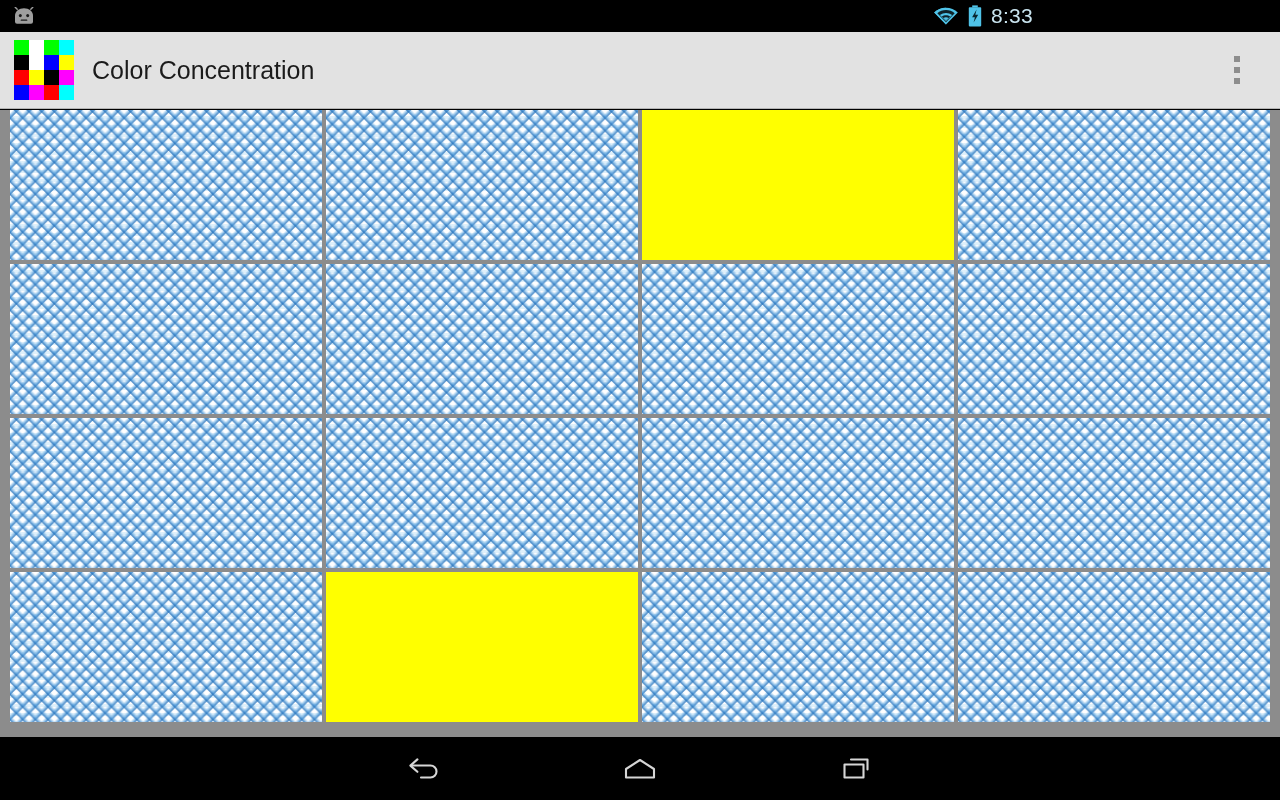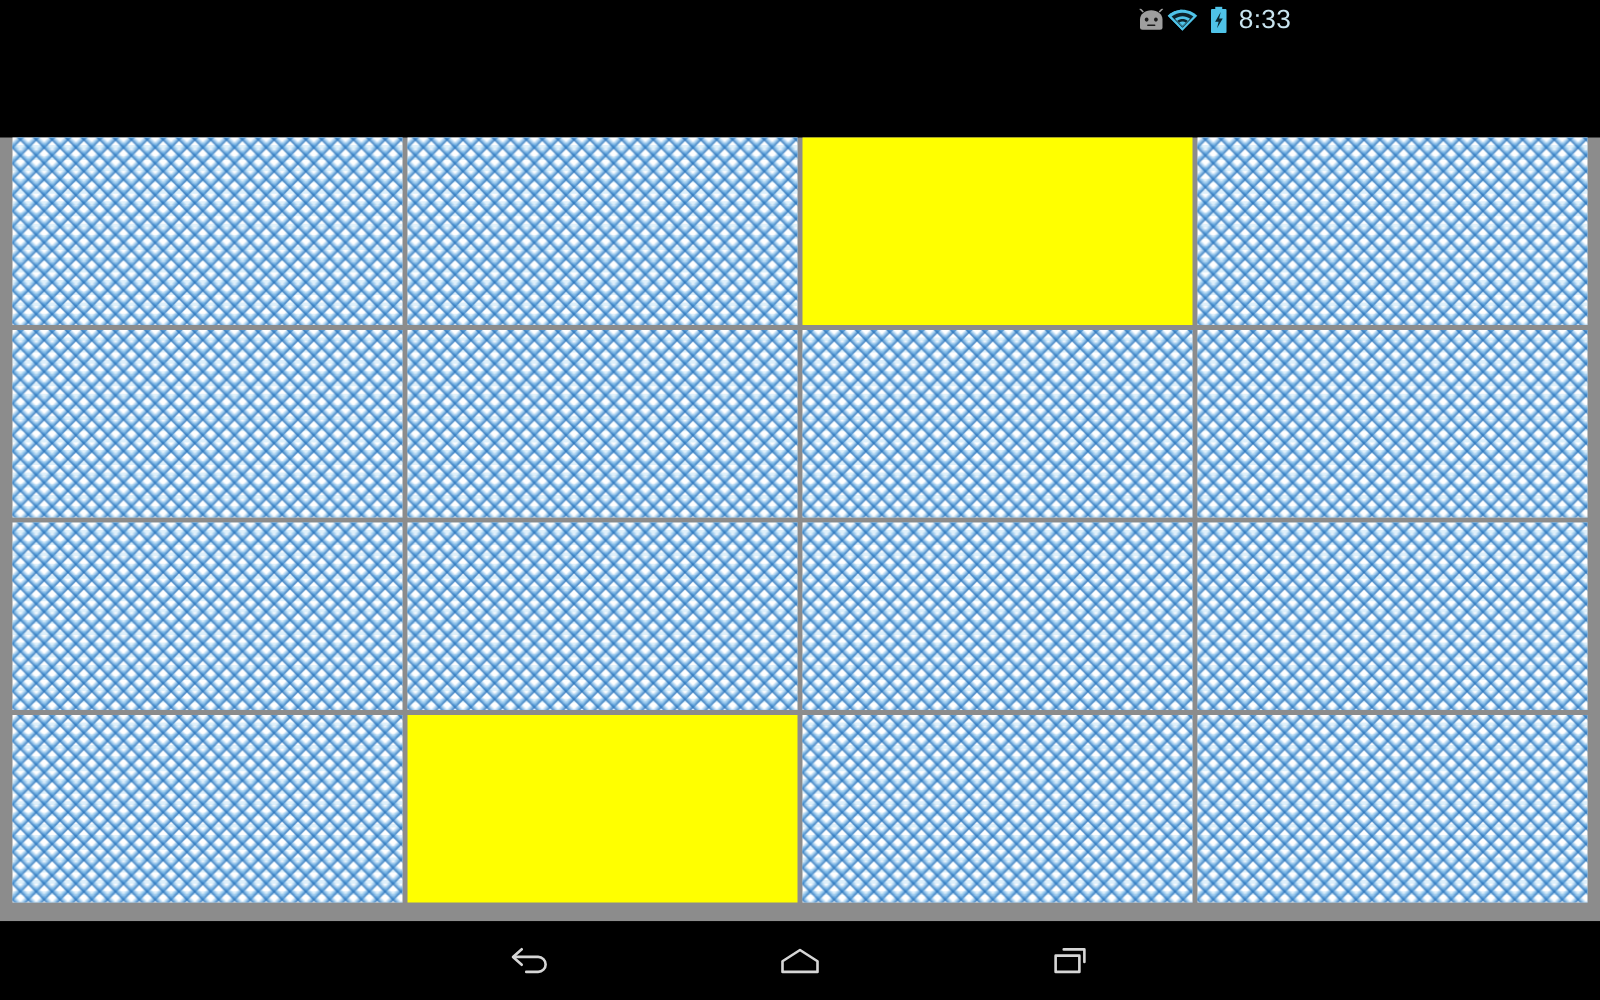--- a/index.html
+++ b/index.html
@@ -23,21 +23,21 @@
   }
 
   
   #status-bar {
     position: absolute;
     left: 0; top: 0;
     width: 1043px; height: 32px;
     background: #000000;
     display: flex;
     align-items: center;
-    justify-content: flex-end;
+    justify-content: space-between;
     box-sizing: border-box;
     padding: 0 10px 0 12px;
   }
   .status-left {
     display: flex;
     align-items: center;
     gap: 8px;
   }
   .status-right {
     display: flex;
@@ -208,20 +208,46 @@
           <rect x="4.2" y="0.4" width="5.6" height="2" fill="#4fc3e8"></rect>
           <rect x="0.8" y="2.2" width="12.4" height="19.2" rx="0.8" fill="#4fc3e8"></rect>
           <path d="M8.6 4.6 4.1 12.3h2.8l-1.3 5.3 4.6-7.9H7.3z" fill="#0a2730"></path>
         </svg>
       </span>
 
       <span id="status-clock">8:33</span>
     </div>
   </div>
 
+  <div id="action-bar">
+    <div id="app-icon">
+        <i style="background: rgb(0, 255, 0);"></i>
+        <i style="background: rgb(255, 255, 255);"></i>
+        <i style="background: rgb(0, 255, 0);"></i>
+        <i style="background: rgb(0, 255, 255);"></i>
+        <i style="background: rgb(0, 0, 0);"></i>
+        <i style="background: rgb(255, 255, 255);"></i>
+        <i style="background: rgb(0, 0, 255);"></i>
+        <i style="background: rgb(255, 255, 0);"></i>
+        <i style="background: rgb(255, 0, 0);"></i>
+        <i style="background: rgb(255, 255, 0);"></i>
+        <i style="background: rgb(0, 0, 0);"></i>
+        <i style="background: rgb(255, 0, 255);"></i>
+        <i style="background: rgb(0, 0, 255);"></i>
+        <i style="background: rgb(255, 0, 255);"></i>
+        <i style="background: rgb(255, 0, 0);"></i>
+        <i style="background: rgb(0, 255, 255);"></i>
+      </div>
+    <div id="app-title">Color Concentration</div>
+    <div id="overflow-button">
+      <span></span>
+      <span></span>
+      <span></span>
+    </div>
+  </div>
 
   <div id="board-wrap">
     <div id="board">
         <div class="tile hidden-tile"></div>
         <div class="tile hidden-tile"></div>
         <div class="tile revealed-tile" style="background: rgb(255, 255, 0);"></div>
         <div class="tile hidden-tile"></div>
         <div class="tile hidden-tile"></div>
         <div class="tile hidden-tile"></div>
         <div class="tile hidden-tile"></div>

